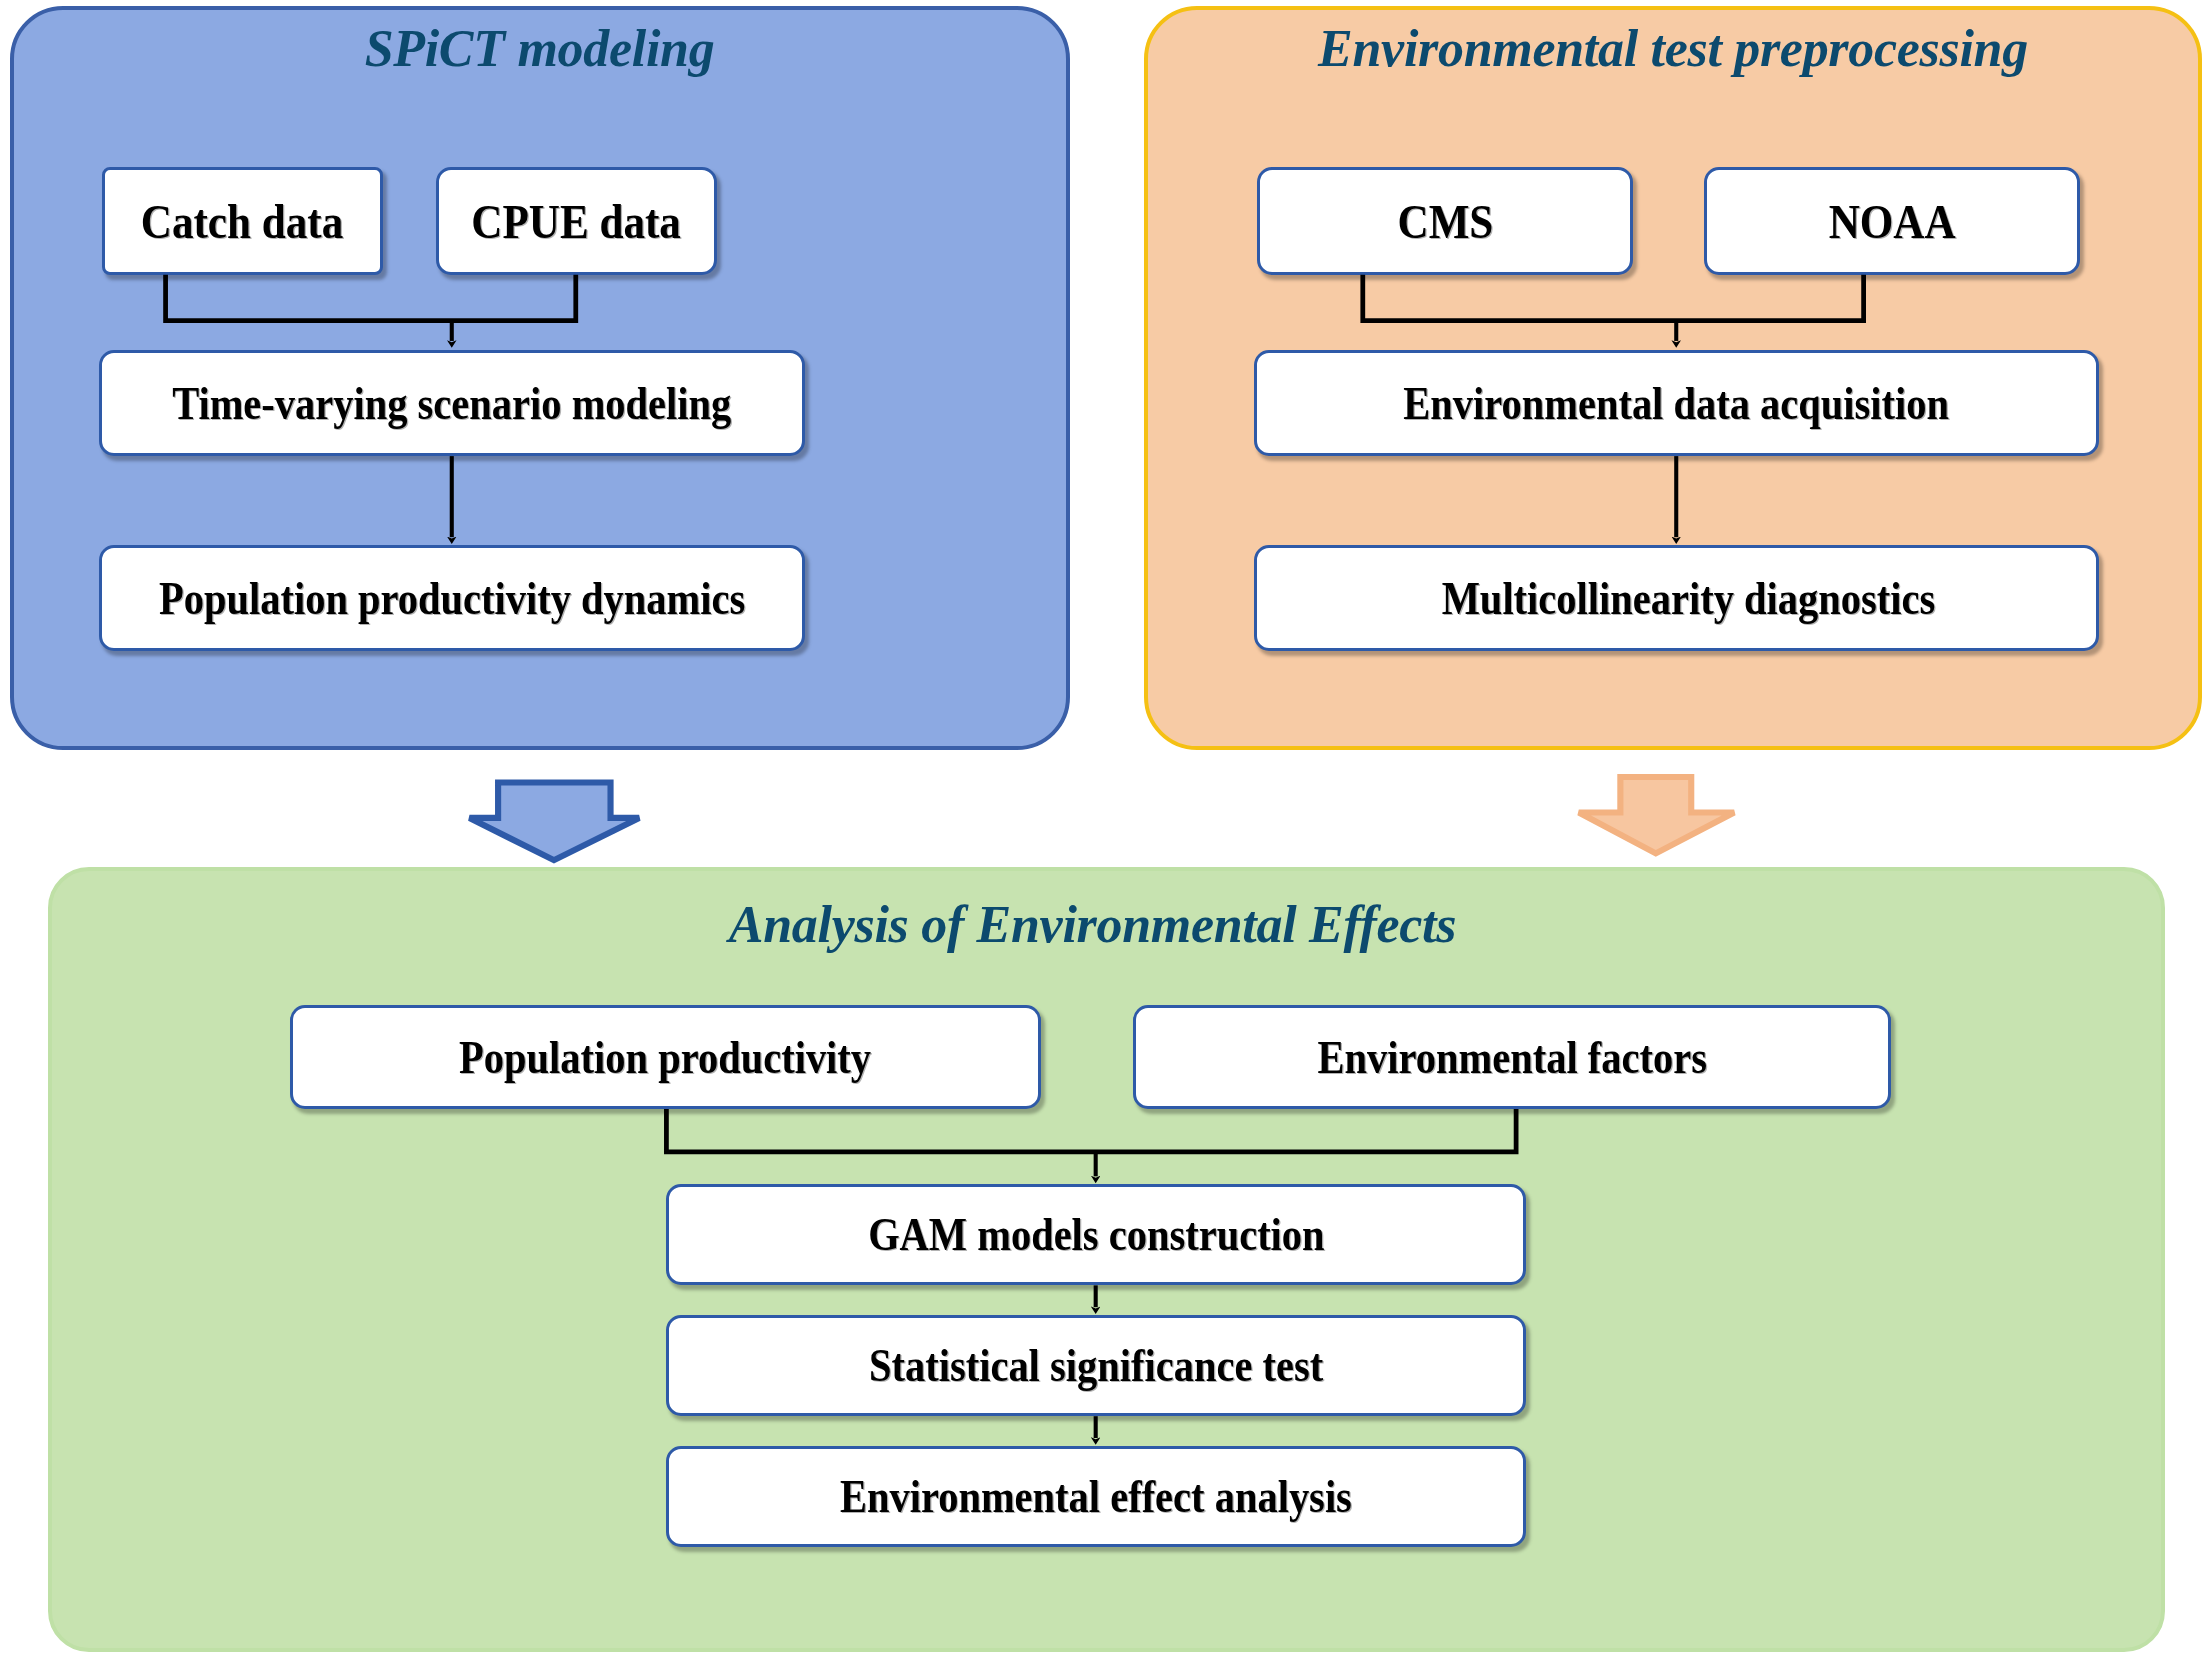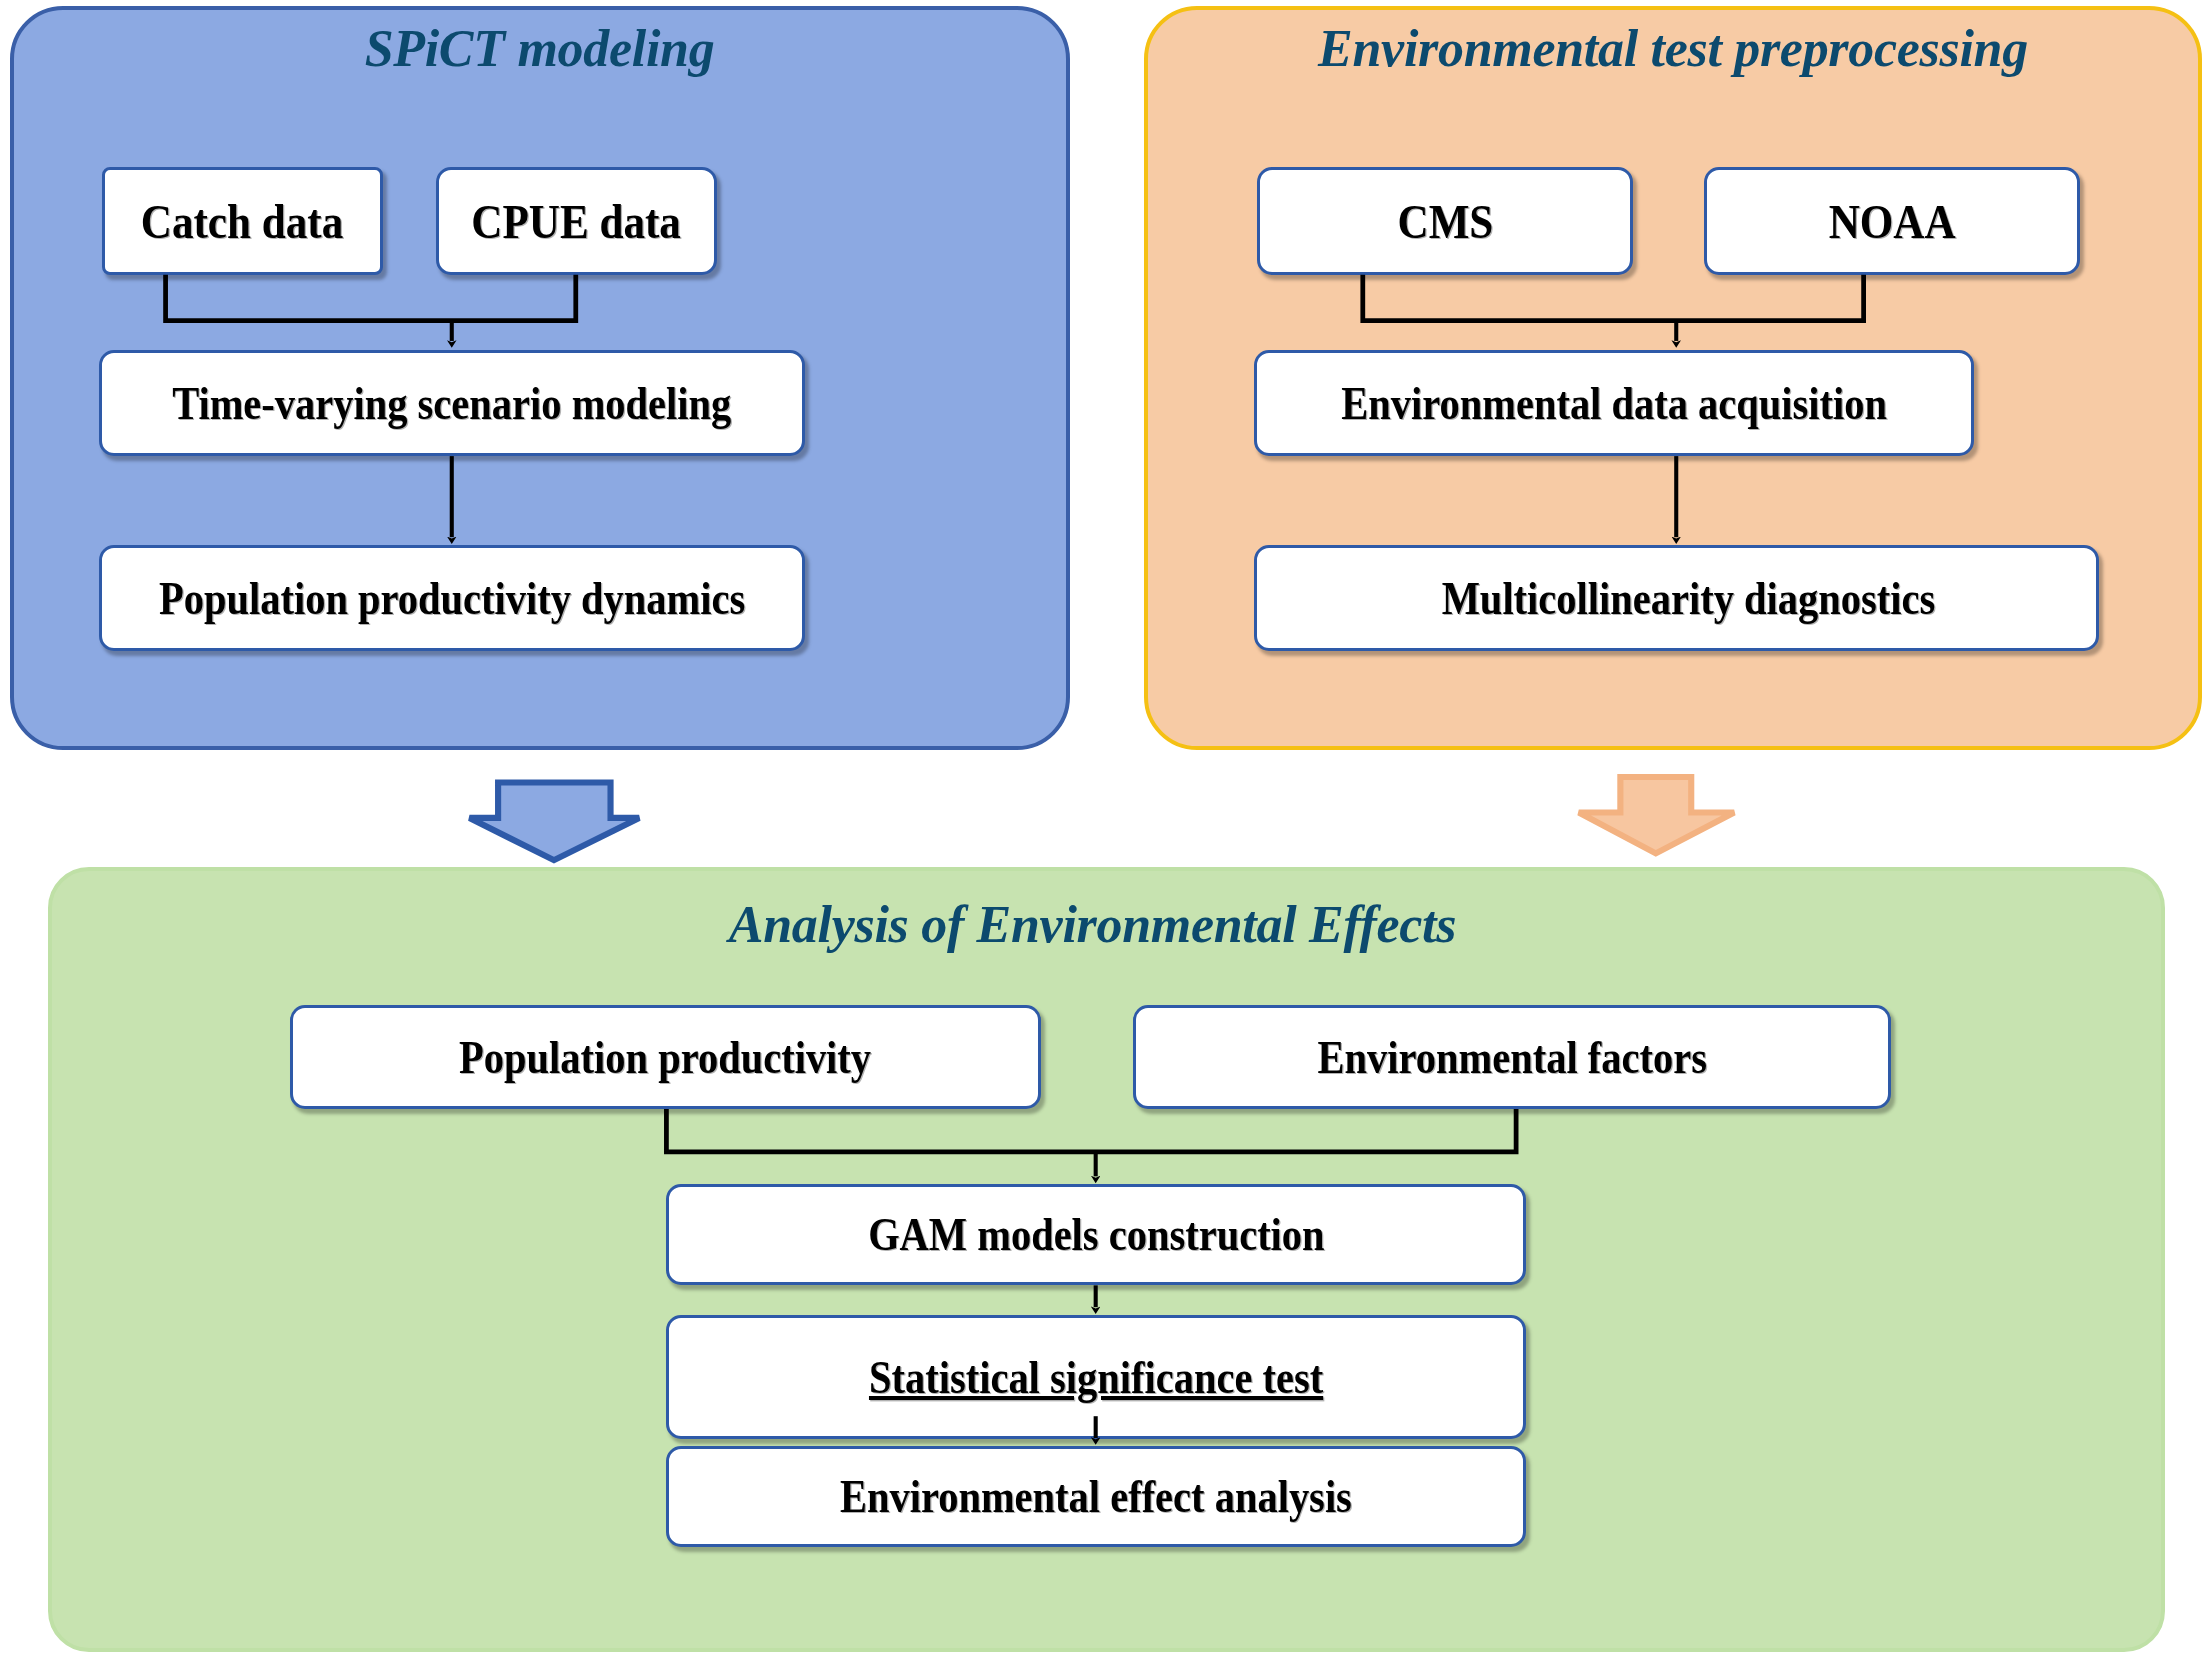--- a/index.html
+++ b/index.html
@@ -48,28 +48,28 @@
 
   
   #box-catch      {left:102px; top:167px;  width:281px; height:108px;border-radius:8px;}
   #box-cpue       {left:436px; top:167px;  width:281px; height:108px;}
   #box-tvsm       {left:99px; top:350px;  width:706px;height:106px;}
   #box-ppd        {left:99px; top:545px;  width:706px;height:106px;}
 
   
   #box-cms        {left:1257px;top:167px;  width:376px; height:108px;}
   #box-noaa       {left:1704px;top:167px;  width:376px; height:108px;}
-  #box-eda        {left:1254px;top:350px;  width:720px;height:106px;}
+  #box-eda        {left:1254px;top:350px;  width:845px;height:106px;}
   #box-mcd        {left:1254px;top:545px;  width:845px;height:106px;padding-left:24px;}
 
   
   #box-popprod    {left:290px; top:1005px; width:751px;height:104px;text-align:right;}
   #box-envfact    {left:1133px;top:1005px; width:758px;height:104px;}
   #box-gam        {left:666px; top:1184px; width:860px;height:101px;}
-  #box-stat       {left:666px; top:1315px; width:860px;height:124px;text-decoration:underline;}
+  #box-stat       {left:666px; top:1315px; width:860px;height:101px;}
   #box-eea        {left:666px; top:1446px; width:860px;height:101px;}
 
   
   .fs-lg span{font-size:49px;}
   .fs-md span{font-size:46px;}
 
   
   .connectors{position:absolute;left:0;top:0;width:2205px;height:1657px;
               pointer-events:none;}
 </style>

